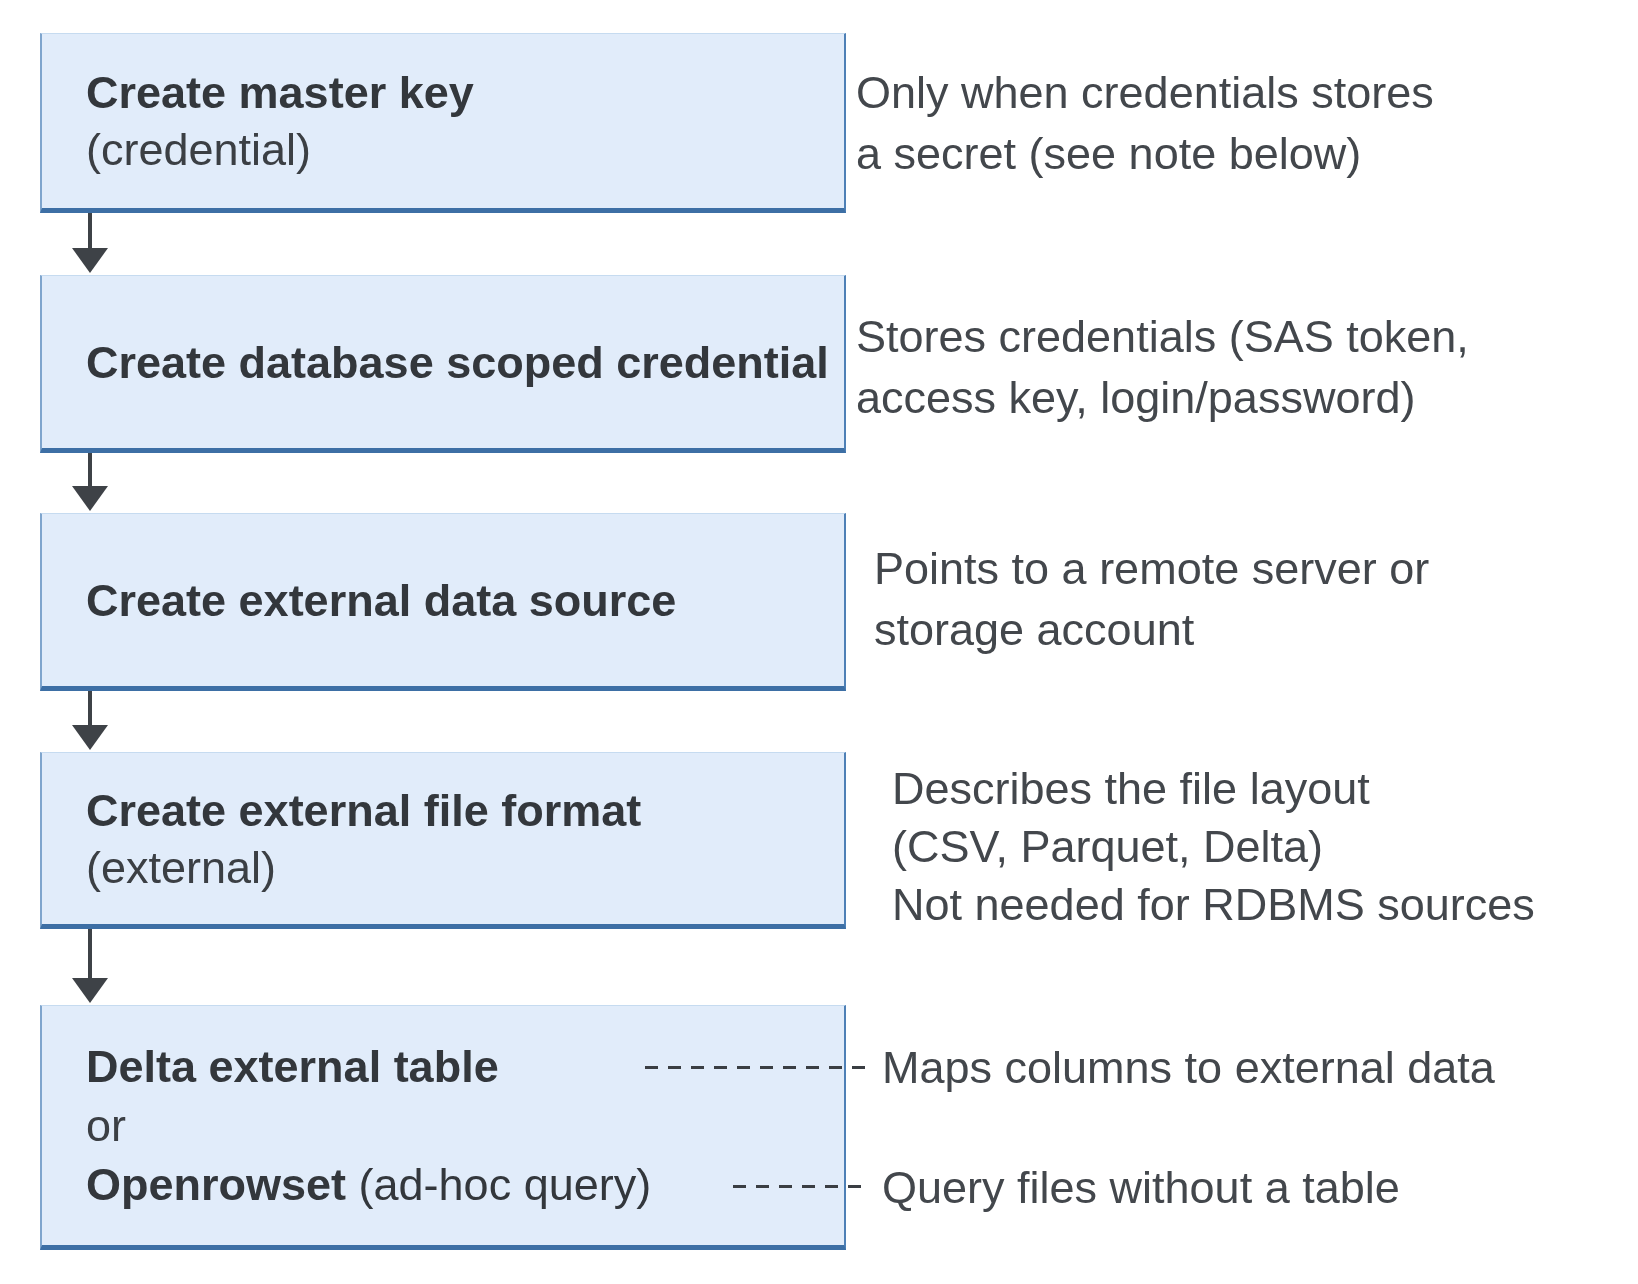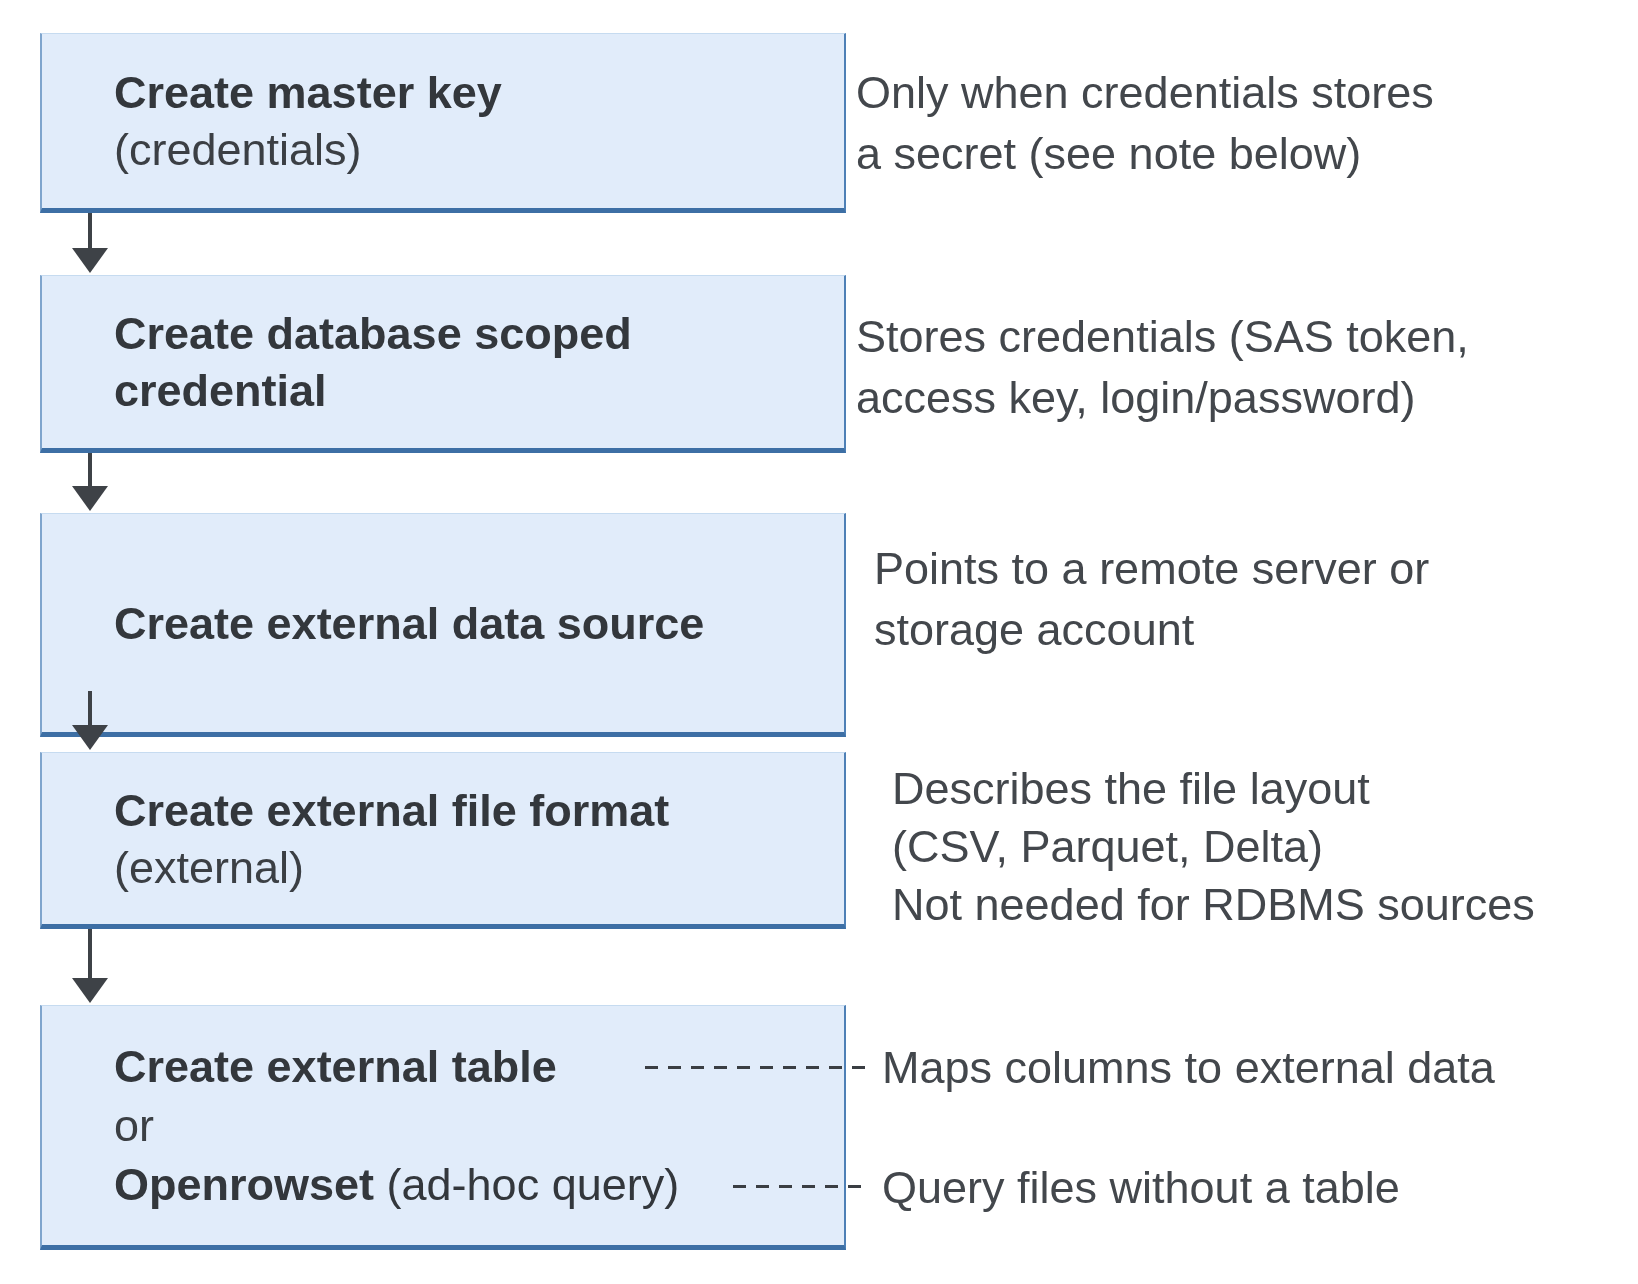--- a/index.html
+++ b/index.html
@@ -18,30 +18,30 @@
     width:806px;
     box-sizing:border-box;
     background:#e1ecfa;
     border-top:1px solid #c6dbf0;
     border-left:2px solid #7fa5cd;
     border-right:2px solid #4e80b6;
     border-bottom:5px solid #3d6fa5;
     display:flex;
     flex-direction:column;
     justify-content:center;
-    padding-left:72px;
+    padding-left:44px;
     font-size:45px;
     line-height:57px;
     color:#33373c;
   }
   .box .t{font-weight:bold;}
   .box .sub{font-weight:normal;color:#3b3f44;}
   .box1{top:33px;height:180px;}
   .box2{top:275px;height:178px;}
-  .box3{top:513px;height:224px;}
+  .box3{top:513px;height:178px;}
   .box4{top:752px;height:177px;}
   .box5{top:1005px;height:245px;line-height:59px;}
   .inline-reg{font-weight:normal;}
   
   .arrow{
     position:absolute;
     left:72px;
     width:36px;
     display:flex;
     flex-direction:column;
@@ -82,21 +82,21 @@
   .c1{top:1066px;left:645px;width:224px;}
   .c2{top:1185px;left:733px;width:136px;}
 </style>
 </head>
 <body>
 
 <div class="canvas">
 
   <div class="box box1">
     <div class="t">Create master key</div>
-    <div class="sub">(credentials)</div>
+    <div class="sub">(credential)</div>
   </div>
   <div class="desc d1">
     <div>Only when credentials stores</div>
     <div>a secret (see note below)</div>
   </div>
   <div class="arrow a1">
     <div class="stem"></div>
     <div class="head"></div>
   </div>
 
@@ -132,21 +132,21 @@
     <div>Describes the file layout</div>
     <div>(CSV, Parquet, Delta)</div>
     <div>Not needed for RDBMS sources</div>
   </div>
   <div class="arrow a4">
     <div class="stem"></div>
     <div class="head"></div>
   </div>
 
   <div class="box box5">
-    <div class="t">Create external table</div>
+    <div class="t">Delta external table</div>
     <div class="sub">or</div>
     <div>
       <span class="t">Openrowset</span><span class="inline-reg"> (ad-hoc query)</span>
     </div>
   </div>
   <div class="connector c1"></div>
   <div class="connector c2"></div>
   <div class="desc d5a">Maps columns to external data</div>
   <div class="desc d5b">Query files without a table</div>
 

